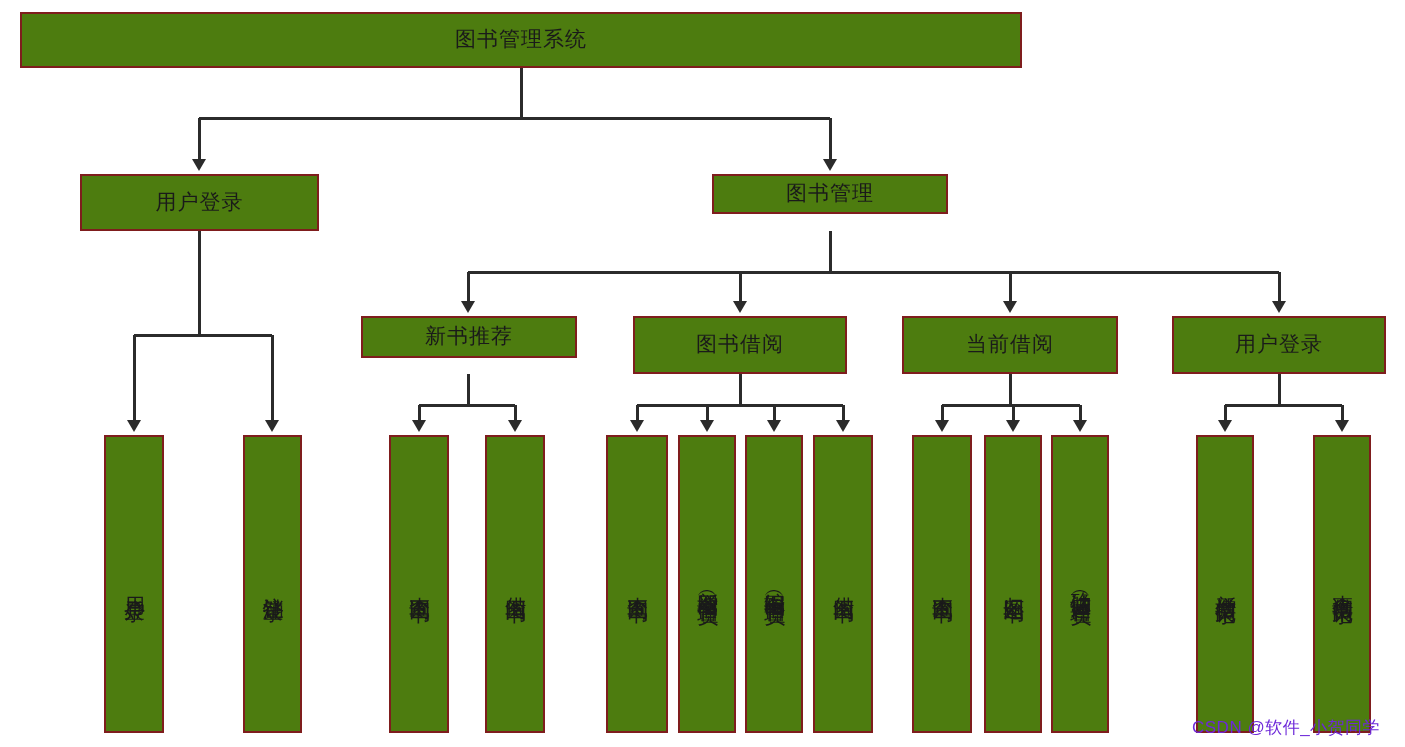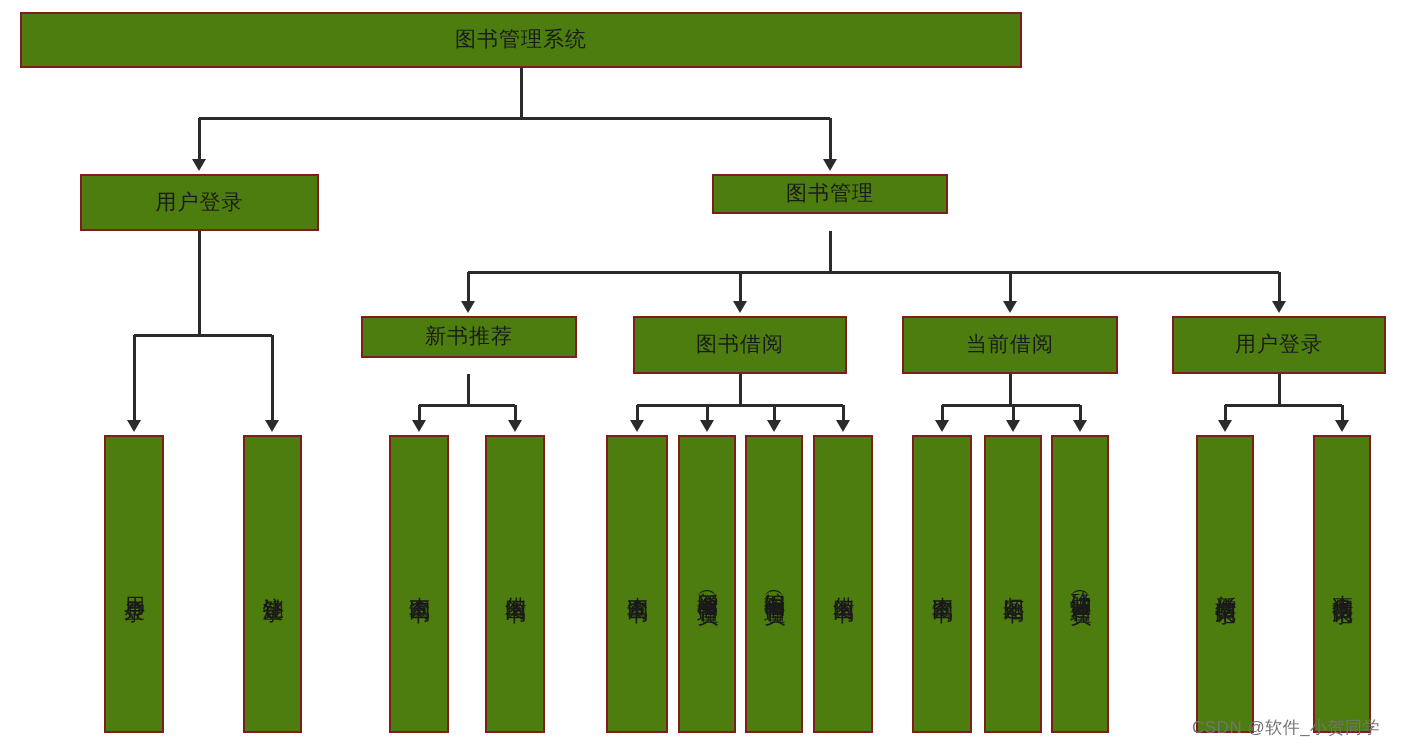--- a/index.html
+++ b/index.html
@@ -56,21 +56,21 @@
   }
   .node.vert .vtext {
     writing-mode: vertical-rl;
     text-orientation: upright;
     display: block;
     max-height: 100%;
   }
   .watermark {
     position: absolute;
     font-size: 17px;
-    color: #737373;
+    color: #6d28d9;
     letter-spacing: 0.5px;
     white-space: nowrap;
     user-select: none;
   }
 </style>
 </head>
 <body>
 
 <div id="canvas">
 

